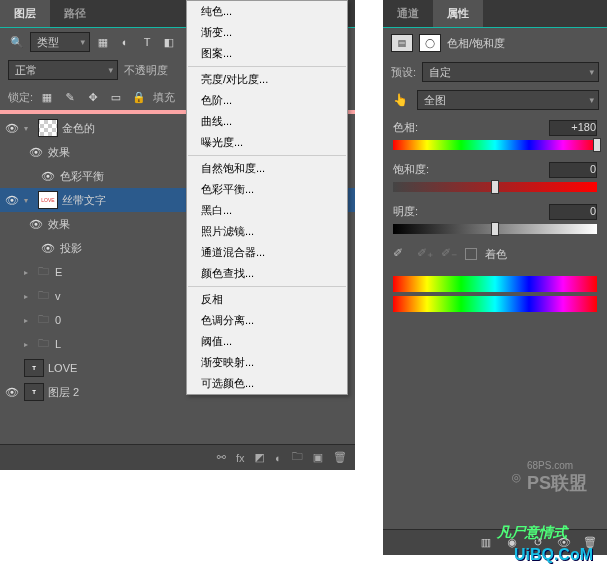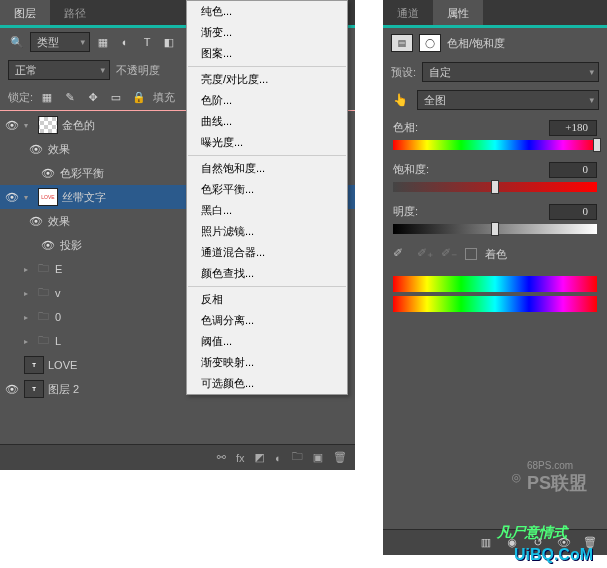--- a/index.html
+++ b/index.html
@@ -1,20 +1,20 @@
 <!DOCTYPE html>
 <html><head>
 <meta charset="utf-8">
 <style>
 *{margin:0;padding:0;box-sizing:border-box;font-family:"Microsoft YaHei",Arial,sans-serif;font-size:11px;color:#d0d0d0;}
 body{background:#fff;width:607px;height:568px;position:relative;overflow:hidden;}
 .panel{background:#535353;position:absolute;}
 .left-panel{left:0;top:0;width:355px;height:470px;}
 .right-panel{right:0;top:0;width:224px;height:555px;}
-.tab-bar{height:28px;background:#383838;display:flex;border-bottom:3px solid #14b8a6;}
+.tab-bar{height:28px;background:#383838;display:flex;border-bottom:1px solid #14b8a6;font-weight:bold;}
 .tab{padding:6px 14px;background:#535353;color:#ddd;cursor:default;}
 .tab.inactive{background:#383838;color:#999;}
 .row{display:flex;align-items:center;padding:4px 8px;gap:6px;}
 .select{background:#454545;border:1px solid #222;height:20px;display:flex;align-items:center;padding:0 6px;flex:1;position:relative;}
 .select::after{content:"▾";position:absolute;right:4px;font-size:9px;color:#999;}
 .icon-btn{width:18px;height:18px;display:inline-flex;align-items:center;justify-content:center;font-size:11px;}
 .label{color:#bbb;white-space:nowrap;}
 .layer-list{padding:2px 0;}
 .layer-row{display:flex;align-items:center;height:24px;padding:0 4px;gap:4px;}
 .layer-row.selected{background:#2b5a8c;}
@@ -29,36 +29,36 @@
 .indent2{padding-left:40px;}
 .bottom-bar{position:absolute;bottom:0;left:0;right:0;height:26px;background:#454545;border-top:1px solid #2a2a2a;display:flex;align-items:center;justify-content:flex-end;gap:10px;padding:0 8px;color:#aaa;}
 .context-menu{position:absolute;left:186px;top:0;width:162px;background:#f0f0f0;border:1px solid #999;box-shadow:2px 2px 4px rgba(0,0,0,0.3);z-index:10;}
 .menu-item{padding:3px 14px;color:#000;cursor:default;}
 .menu-item:hover,.menu-item.highlight{background:#cde4f7;}
 .menu-sep{height:1px;background:#ccc;margin:2px 1px;}
 .prop-hdr{display:flex;align-items:center;padding:6px 8px;gap:6px;}
 .hdr-icon{width:22px;height:18px;background:#ddd;border:1px solid #222;display:flex;align-items:center;justify-content:center;font-size:9px;color:#333;}
 .slider-row{padding:6px 10px;}
 .slider-label{display:flex;justify-content:space-between;margin-bottom:2px;}
-.val-box{background:#3a3a3a;border:1px solid #222;width:48px;height:16px;text-align:right;padding:0 8px;color:#ddd;font-family:Liberation Serif, serif;}
+.val-box{background:#3a3a3a;border:1px solid #222;width:48px;height:16px;text-align:right;padding:0 0;color:#ddd;}
 .track{height:10px;position:relative;margin-top:4px;}
 .hue-track{background:linear-gradient(90deg,#f00,#ff0,#0f0,#0ff,#00f,#f0f,#f00);}
 .sat-track{background:linear-gradient(90deg,#444,#f00);}
 .bright-track{background:linear-gradient(90deg,#000,#fff);}
 .knob{position:absolute;top:-2px;width:8px;height:14px;background:#ddd;border:1px solid #333;}
 .rainbow{height:16px;margin:8px 10px;background:linear-gradient(90deg,#f00,#ff0,#0f0,#0ff,#00f,#f0f,#f00);}
 .chk-row{display:flex;align-items:center;gap:8px;padding:6px 10px;}
 .dropper{width:16px;height:16px;color:#bbb;font-size:12px;}
 .dropper.dis{opacity:.4;}
 .checkbox{width:12px;height:12px;border:1px solid #888;}
 .watermark{position:absolute;bottom:60px;right:20px;opacity:.5;font-size:16px;color:#888;display:flex;align-items:center;gap:6px;}
 .uibq{position:absolute;bottom:4px;right:14px;font-size:16px;font-weight:bold;color:#16bfe6;text-shadow:1px 1px 0 #004;}
 .greentext{position:absolute;bottom:26px;right:40px;font-size:14px;color:#4eff79;font-style:italic;font-weight:bold;}
 .bottom-icons span{font-size:11px;color:#aaa;}
-.lock-row{display:flex;align-items:center;gap:5px;padding:4px 8px;border-bottom:1px solid #fca5a5;}
+.lock-row{display:flex;align-items:center;gap:5px;padding:4px 8px;border-bottom:4px solid #fca5a5;}
 .type-row{display:flex;align-items:center;gap:4px;padding:4px 8px;}
 .right-bottom{position:absolute;bottom:0;left:0;right:0;height:26px;background:#454545;border-top:1px solid #2a2a2a;display:flex;align-items:center;justify-content:flex-end;gap:8px;padding:0 8px;}
 .hand-icon{width:20px;height:18px;display:flex;align-items:center;justify-content:center;font-size:12px;}
 </style>
 </head>
 <body>
 
 <div class="panel left-panel">
   <div class="tab-bar">
     <div class="tab">图层</div>
@@ -69,21 +69,21 @@
     <div class="select" style="width:60px;flex:none">
         <span>类型</span>
       </div>
     <span class="icon-btn">▦</span>
     <span class="icon-btn">◐</span>
     <span class="icon-btn">T</span>
     <span class="icon-btn">◧</span>
     <span class="icon-btn">▭</span>
   </div>
   <div class="row">
-    <div class="select" style="width:102px;flex:none">
+    <div class="select" style="width:110px;flex:none">
         <span>正常</span>
       </div>
     <span class="label">不透明度</span>
   </div>
   <div class="lock-row">
     <span class="label">锁定:</span>
     <span class="icon-btn">▦</span>
     <span class="icon-btn">✎</span>
     <span class="icon-btn">✥</span>
     <span class="icon-btn">▭</span>

